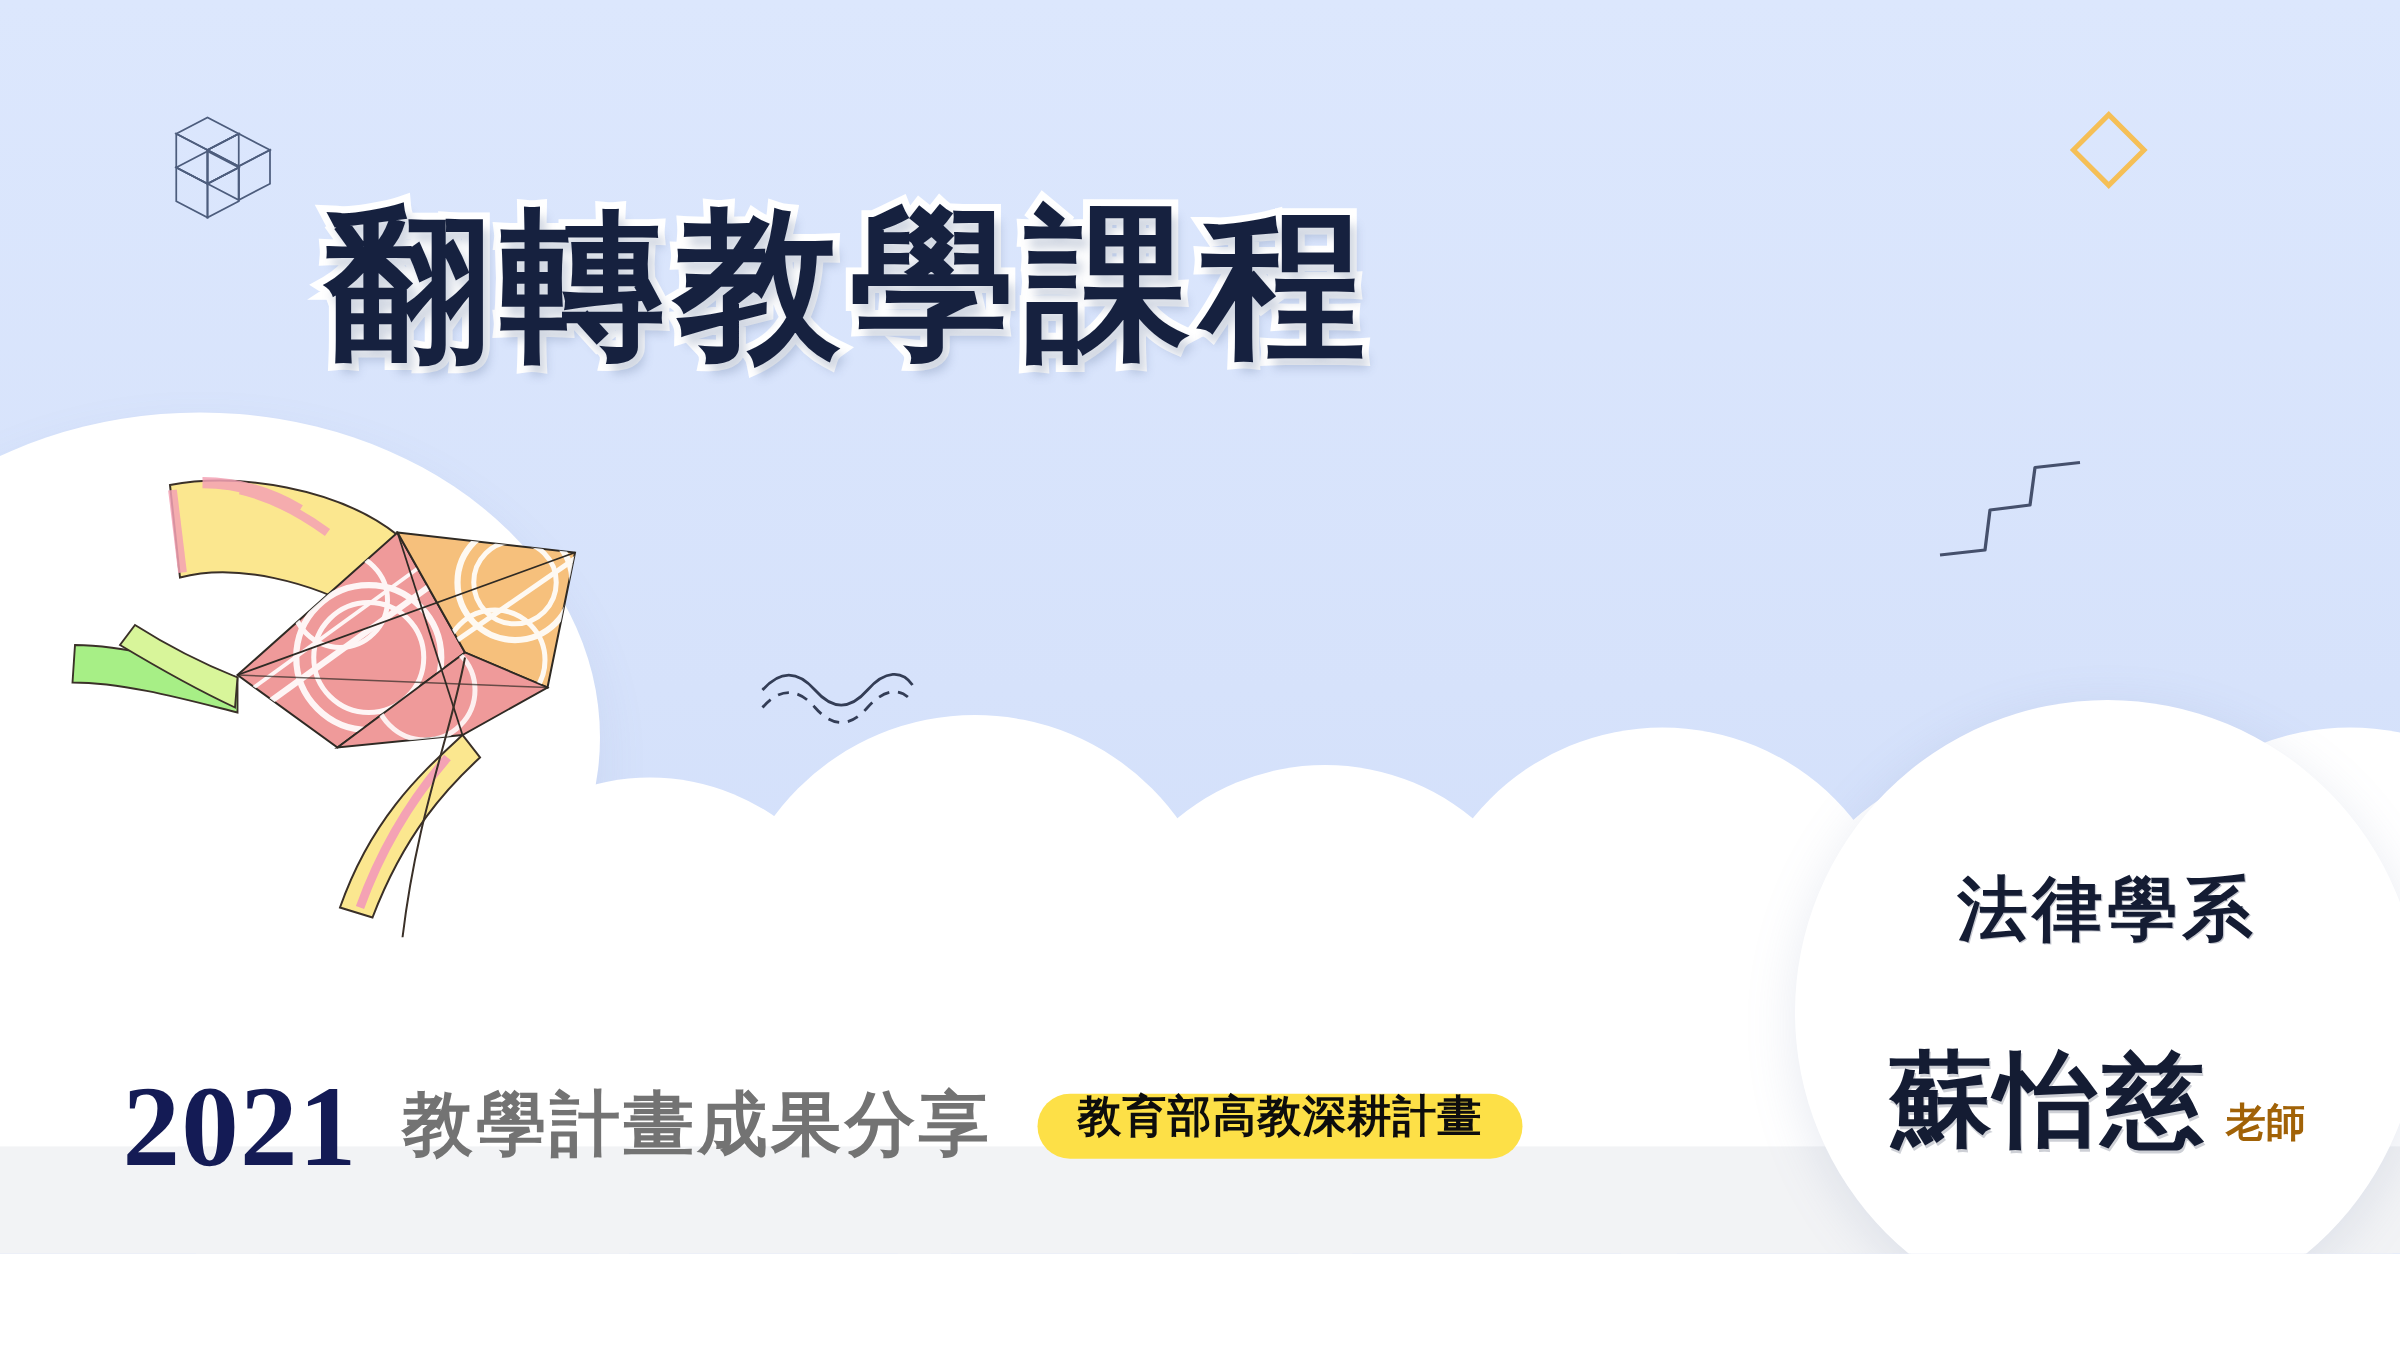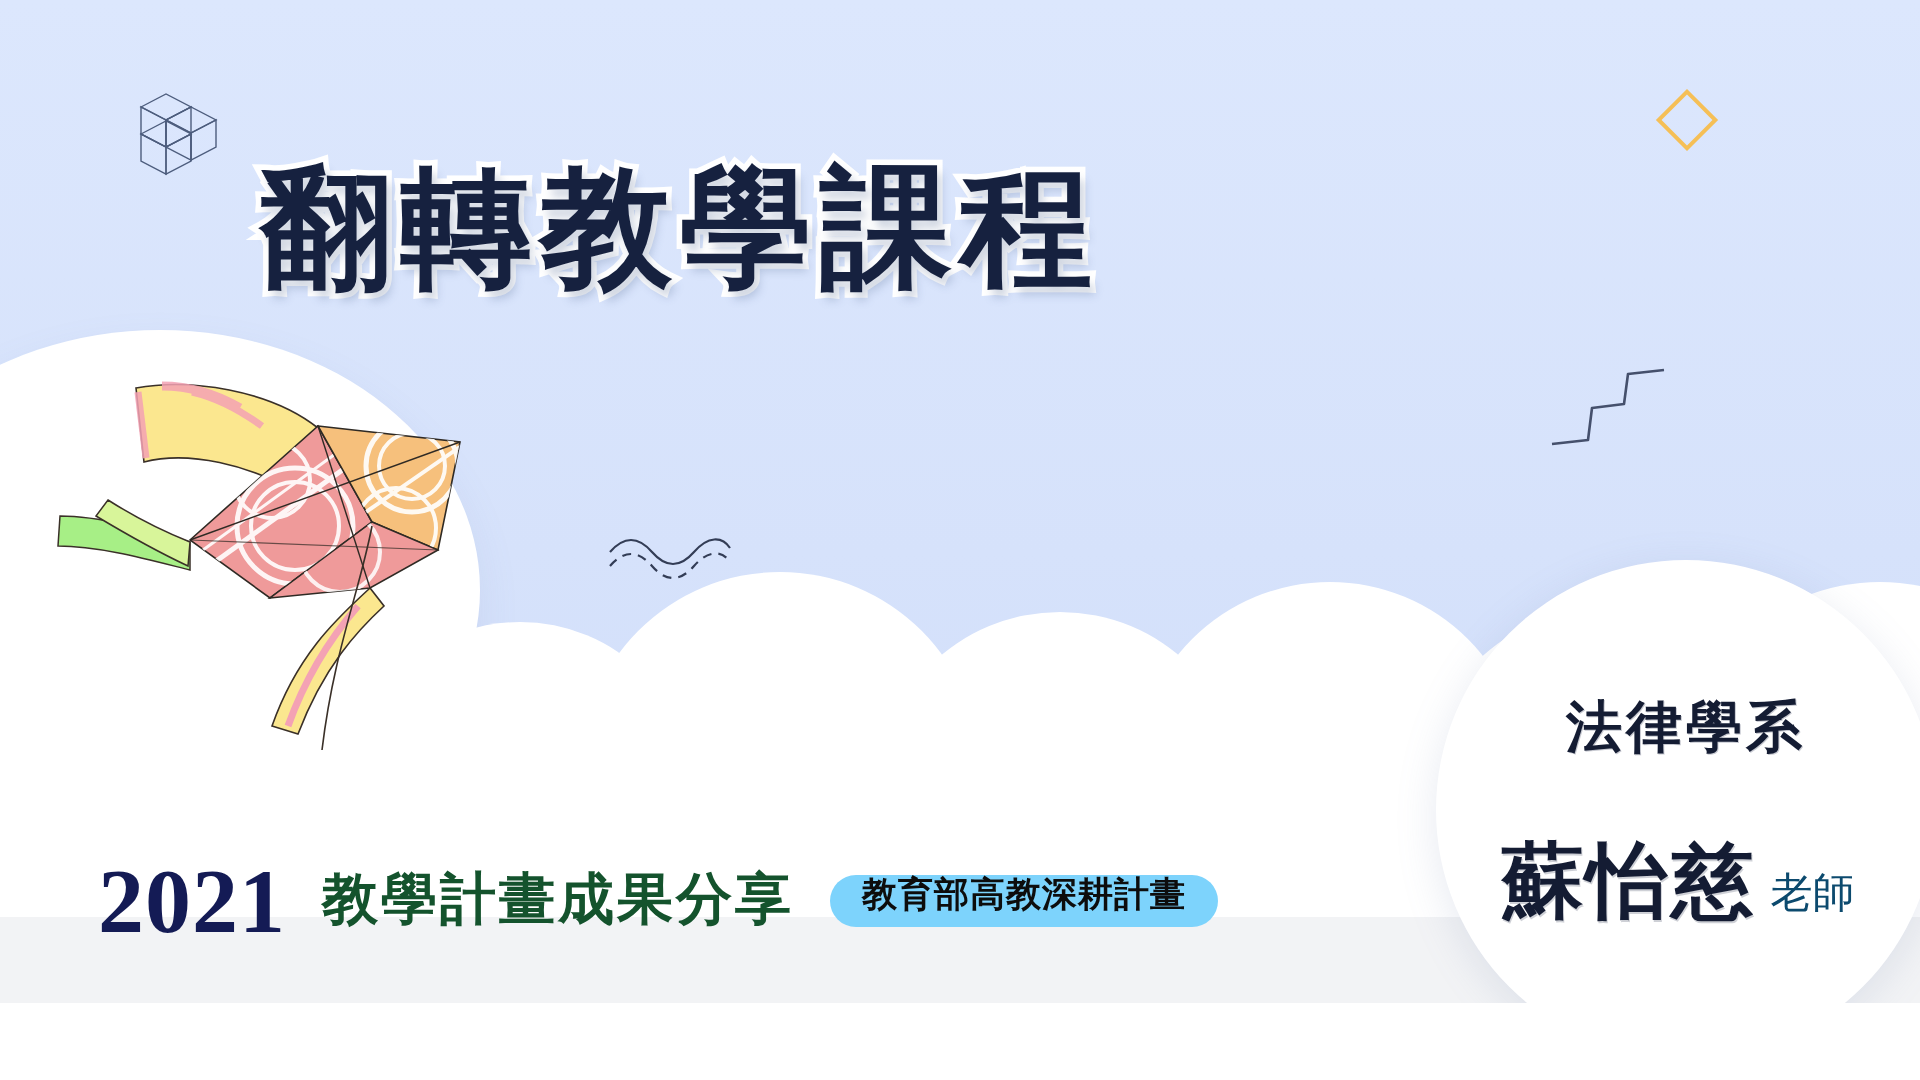--- a/index.html
+++ b/index.html
@@ -94,23 +94,23 @@
   }
   .name-main {
     font-size: 82px;
     font-weight: 700;
     letter-spacing: 3px;
     color: #141c33;
     line-height: 1;
     text-shadow: 1px 2px 0 rgba(30,40,70,0.22);
   }
   .name-suffix {
-    font-size: 42px;
-    font-weight: 400;
-    color: #0c4a6e;
+    font-size: 32px;
+    font-weight: 700;
+    color: #a16207;
     line-height: 1;
     padding-bottom: 8px;
   }
 
   
   .title-block {
     position: absolute;
     left: 0;
     top: 140px;
     width: 1360px;
@@ -146,27 +146,27 @@
     font-family: "Liberation Serif", "DejaVu Serif", serif;
     font-size: 92px;
     font-weight: 700;
     color: #141b55;
     line-height: 1;
     letter-spacing: 1px;
   }
   .subtitle {
     font-size: 56px;
     font-weight: 800;
-    color: #14532d;
+    color: #737373;
     letter-spacing: 3px;
     line-height: 1;
     padding-bottom: 4px;
   }
   .badge {
-    background: #7dd3fc;
+    background: #fde047;
     color: #0d0d0d;
     font-size: 35px;
     font-weight: 800;
     letter-spacing: 1px;
     border-radius: 999px;
     padding: 1px 32px 16px;
     line-height: 1;
     white-space: nowrap;
   }
 

